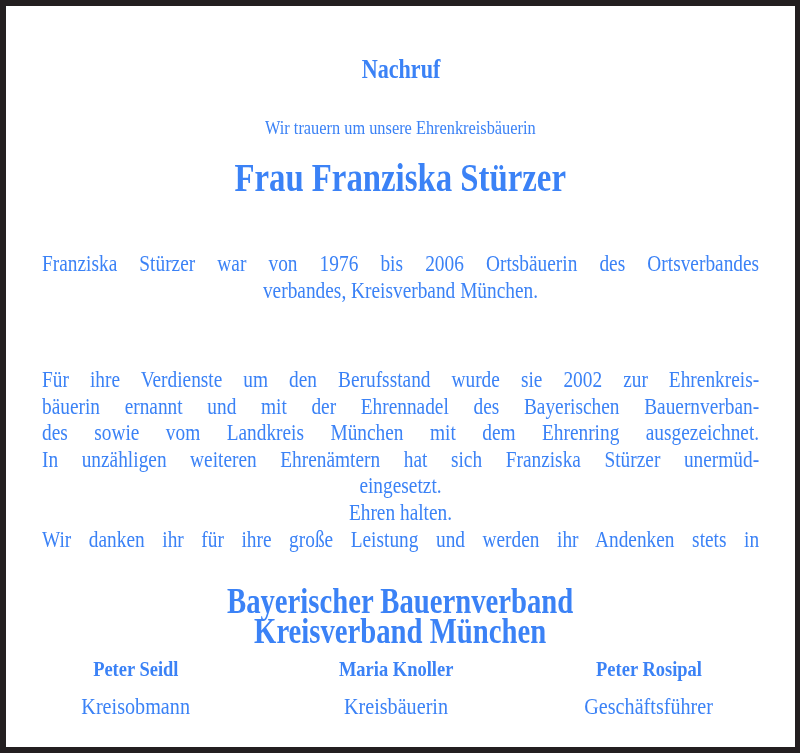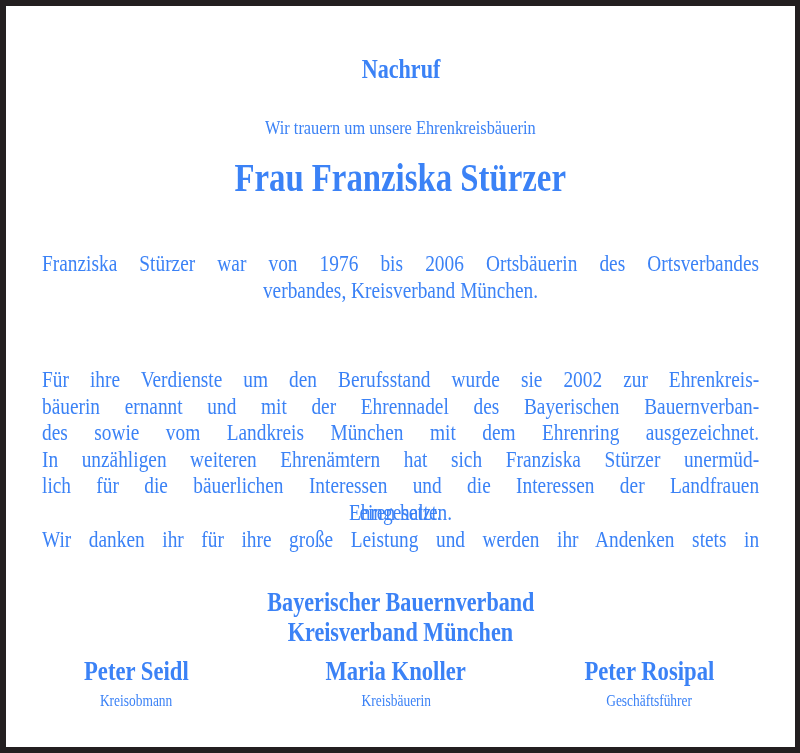--- a/index.html
+++ b/index.html
@@ -28,27 +28,27 @@
       position: absolute; left: 36px; width: 717px;
       font-size: 22.5px; line-height: 26.5px;
     }
     .para .line { display: block; white-space: nowrap; text-align: justify; text-align-last: justify; }
     .para .line.last { text-align-last: center; text-align: center; }
     .line .cond { transform: scaleX(0.86); transform-origin: left top; width: 116.3%; display: block; text-align: justify; text-align-last: justify; }
     .line.last .cond { transform-origin: center top; width: 100%; text-align: center; text-align-last: center; transform: scaleX(0.86); }
     .p1 { top: 229px; margin-top: 16px; }
     .p2 { top: 339px; margin-top: 22px; }
     .p3 { top: 494px; }
-    .org { top: 581px; font-size: 27px; font-weight: bold; line-height: 30px; }
+    .org { top: 581px; font-size: 35px; font-weight: bold; line-height: 30px; }
     .org .cond { transform: scaleX(0.82); }
     .sig {
       position: absolute; top: 650px; width: 260px; text-align: center;
     }
-    .sig .n { font-size: 27px; font-weight: bold; display: block; white-space: nowrap; }
-    .sig .r { font-size: 16px; display: block; white-space: nowrap; margin-top: 5px; }
+    .sig .n { font-size: 22px; font-weight: bold; display: block; white-space: nowrap; }
+    .sig .r { font-size: 24px; display: block; white-space: nowrap; margin-top: 11px; }
     .sig .cond { transform: scaleX(0.84); }
     .s1 { left: 0px; }
     .s2 { left: 260px; }
     .s3 { left: 513px; }
   </style>
 </head>
 <body>
 
 <div class="frame">
 
@@ -79,23 +79,20 @@
       </span>
     <span class="line">
         <span class="cond">bäuerin ernannt und mit der Ehrennadel des Bayerischen Bauernverban-</span>
       </span>
     <span class="line">
         <span class="cond">des sowie vom Landkreis München mit dem Ehrenring ausgezeichnet.</span>
       </span>
     <span class="line">
         <span class="cond">In unzähligen weiteren Ehrenämtern hat sich Franziska Stürzer unermüd-</span>
       </span>
-    <span class="line">
-        <span class="cond">lich für die bäuerlichen Interessen und die Interessen der Landfrauen</span>
-      </span>
     <span class="line last">
         <span class="cond">eingesetzt.</span>
       </span>
   </div>
 
   <div class="para p3">
     <span class="line last">
         <span class="cond">Ehren halten.</span>
       </span>
     <span class="line">

